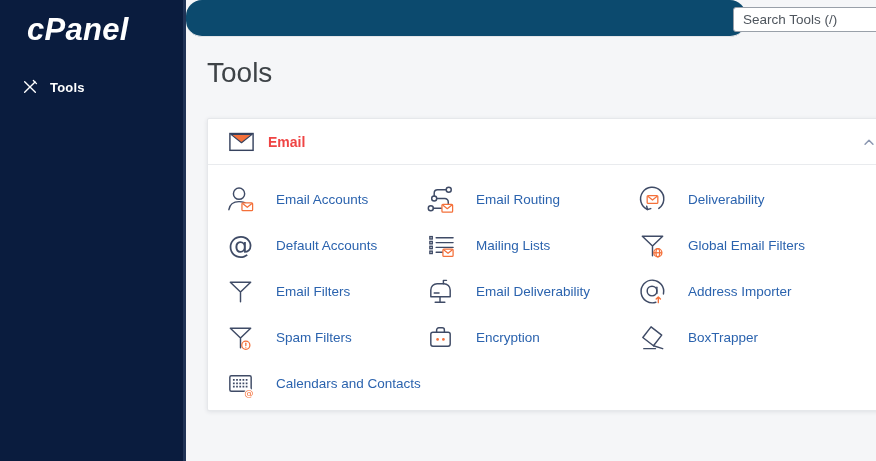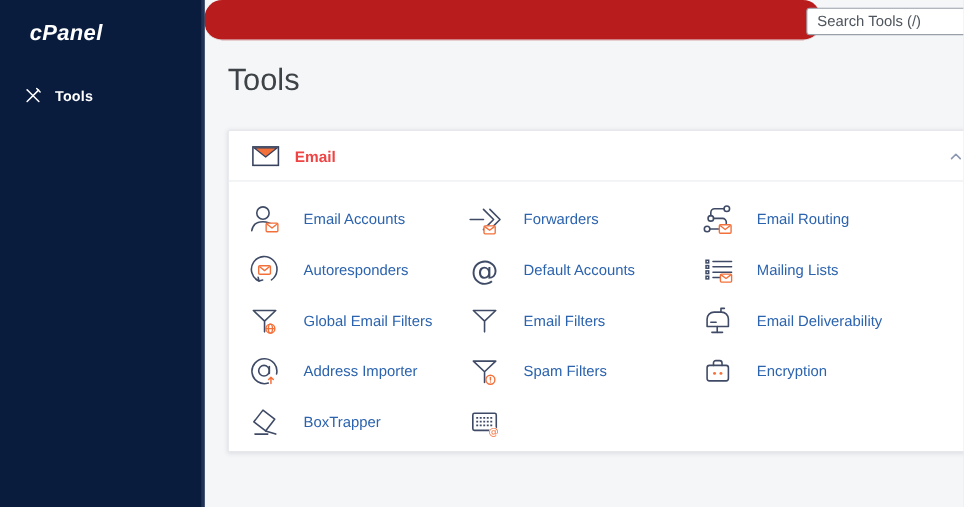--- a/index.html
+++ b/index.html
@@ -4,28 +4,28 @@
 <style>
   * { margin:0; padding:0; box-sizing:border-box; }
   html,body { background:#e9eaec; }
   .canvas {
     position:relative; width:876px; height:461px; overflow:hidden;
     background:#f5f6f8; font-family:"Liberation Sans", sans-serif;
   }
   
   .sidebar { position:absolute; left:0; top:0; width:186px; height:461px; background:#0a1c3e; z-index:3; }
   .sidebar::after { content:""; position:absolute; right:0; top:0; width:3px; height:100%; background:#26395c; opacity:.8; }
-  .logo { padding:15px 0 0 27px; color:#fff; font-size:20px; line-height:30px; font-weight:700; font-style:italic; letter-spacing:.3px; cursor:pointer; }
+  .logo { padding:15px 0 0 27px; color:#fff; font-size:31px; line-height:30px; font-weight:700; font-style:italic; letter-spacing:.3px; cursor:pointer; }
   .nav { margin-top:23px; }
   .nav-item { display:flex; align-items:center; height:38px; padding-left:21px; color:#fff; cursor:pointer; }
   .nav-icon { width:18px; height:18px; flex:0 0 18px; }
   .nav-icon svg { width:18px; height:18px; display:block; }
   .nav-label { margin-left:11px; font-size:13px; font-weight:700; letter-spacing:.2px; white-space:nowrap; }
   
-  .topbar { position:absolute; left:186px; top:0; width:560px; height:37px; background:#b91c1c; border-bottom:1px solid #e3e5e8; z-index:2;border-radius:16px; }
+  .topbar { position:absolute; left:186px; top:0; width:560px; height:37px; background:#0c4a6e; border-bottom:1px solid #e3e5e8; z-index:2;border-radius:16px; }
   .search {
     position:absolute; left:547px; top:7px; width:185px; height:25px;
     border:1px solid #99a0a9; border-radius:3px; padding:0 9px; font-size:13.5px;
     color:#30343a; background:#fff; outline:none; font-family:"Liberation Sans", sans-serif;
   }
   .search::placeholder { color:#4e555d; opacity:1; }
   
   .main { position:absolute; left:186px; top:37px; width:690px; height:424px; }
   .page-title { margin:19px 0 0 21px; font-size:28px; line-height:34px; font-weight:300; color:#3e4347; }
   .card { position:relative; margin:28px 0 0 21px; width:722px; background:#fff;
@@ -91,41 +91,33 @@
           <span class="ticon">
               <svg viewBox="0 0 32 32">
                 <use href="#i-email-accounts"></use>
               </svg>
             </span>
           <span class="tlabel">Email Accounts</span>
         </a>
         <a class="tool">
           <span class="ticon">
               <svg viewBox="0 0 32 32">
-                <use href="#i-forwarders"></use>
-              </svg>
-            </span>
-          <span class="tlabel">Forwarders</span>
-        </a>
-        <a class="tool">
-          <span class="ticon">
-              <svg viewBox="0 0 32 32">
                 <use href="#i-email-routing"></use>
               </svg>
             </span>
           <span class="tlabel">Email Routing</span>
         </a>
 
         <a class="tool">
           <span class="ticon">
               <svg viewBox="0 0 32 32">
                 <use href="#i-autoresponders"></use>
               </svg>
             </span>
-          <span class="tlabel">Autoresponders</span>
+          <span class="tlabel">Deliverability</span>
         </a>
         <a class="tool">
           <span class="ticon">
               <svg viewBox="0 0 32 32">
                 <use href="#i-default-address"></use>
               </svg>
             </span>
           <span class="tlabel">Default Accounts</span>
         </a>
         <a class="tool">
@@ -194,20 +186,21 @@
               </svg>
             </span>
           <span class="tlabel">BoxTrapper</span>
         </a>
         <a class="tool">
           <span class="ticon">
               <svg viewBox="0 0 32 32">
                 <use href="#i-calendars-and-contacts"></use>
               </svg>
             </span>
+          <span class="tlabel">Calendars and Contacts</span>
         </a>
 
 
       </div>
     </section>
   </main>
 
   <svg class="defs" aria-hidden="true">
     <defs>
       <symbol id="i-tools" viewBox="0 0 32 32">

